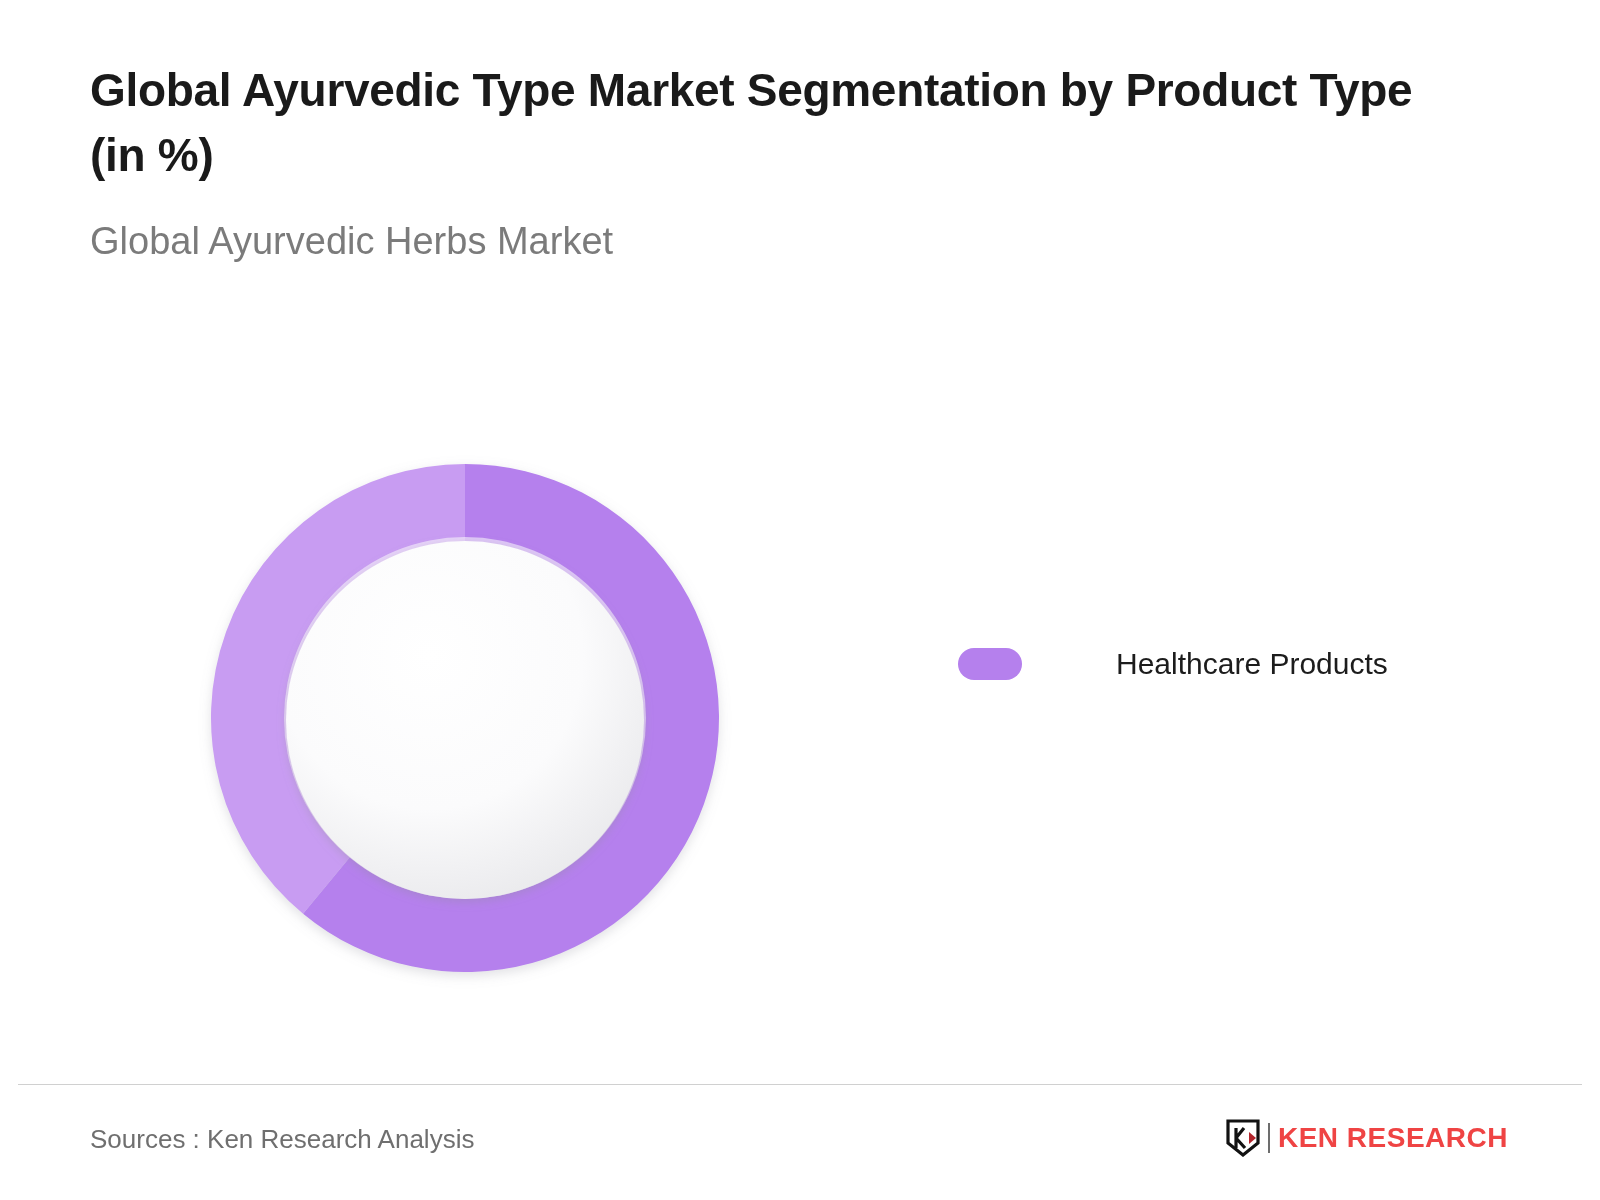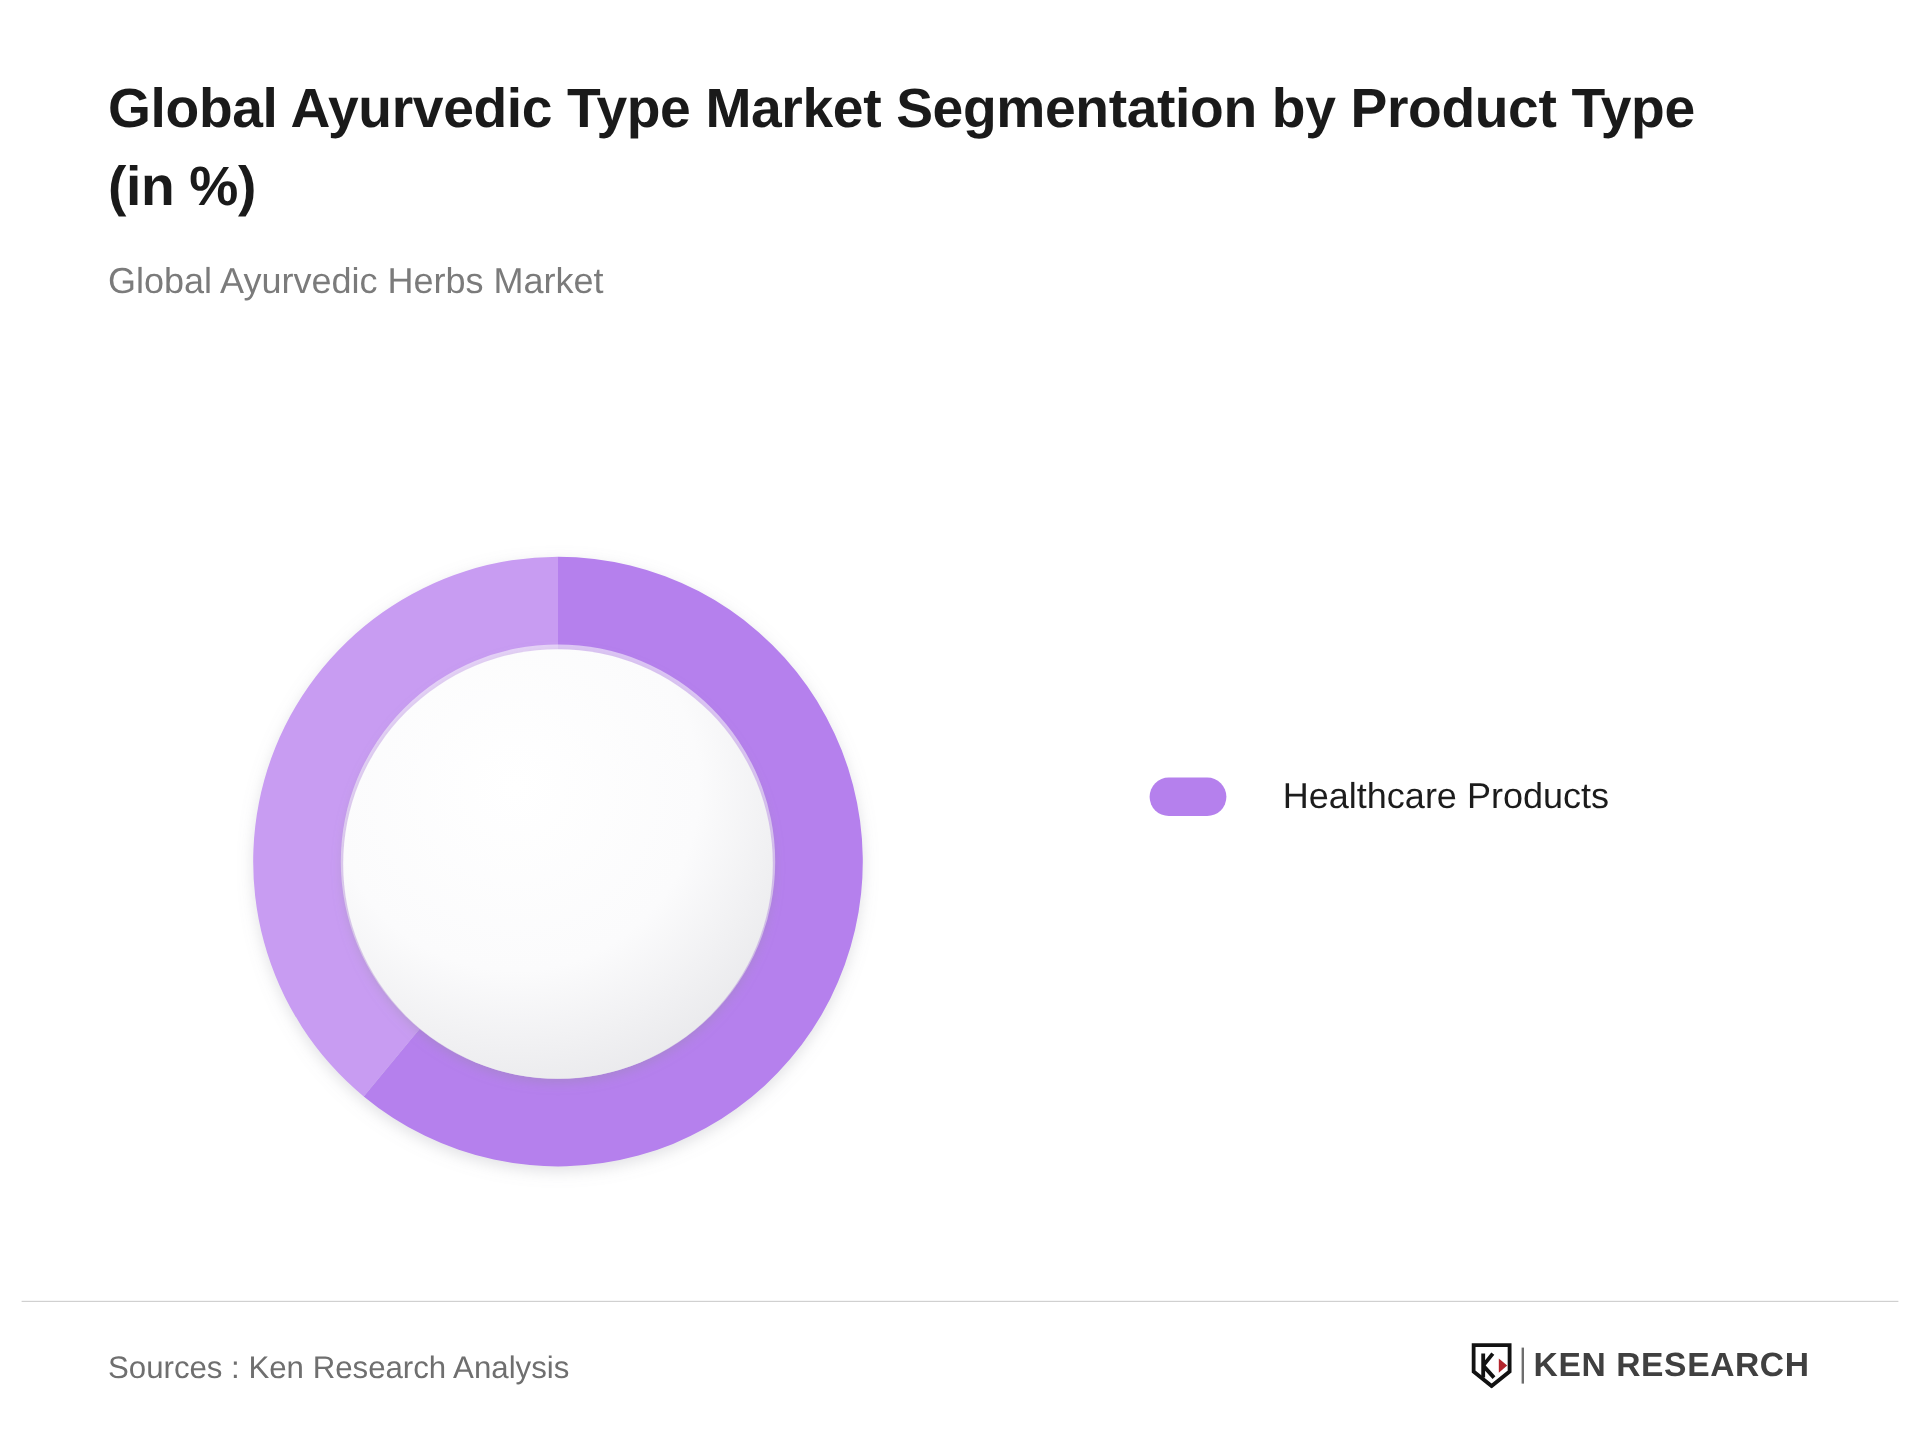--- a/index.html
+++ b/index.html
@@ -39,21 +39,21 @@
     line-height: 1.42;
     letter-spacing: -0.3px;
     margin: 0;
     max-width: 1390px;
   }
   .subtitle-block {
     margin-top: 22px;
   }
   .subtitle-line {
     font-family: "Liberation Sans", sans-serif;
-    font-size: 30px;
+    font-size: 38px;
     font-weight: normal;
     color: #7b7b7b;
     line-height: 1.58;
     margin: 0;
     white-space: nowrap;
   }
 
   
   .chart-area {
     position: absolute;
@@ -107,21 +107,21 @@
   .legend-swatch {
     width: 64px;
     height: 32px;
     border-radius: 16px;
     flex: 0 0 auto;
   }
   .legend-label {
     font-family: "Liberation Sans", sans-serif;
     font-size: 30px;
     color: #1c1c1c;
-    margin-left: 47px;
+    margin-left: 94px;
     white-space: nowrap;
     text-align: right;
   }
 
   
   .footer-rule {
     position: absolute;
     left: 18px;
     top: 1084px;
     width: 1564px;
@@ -163,21 +163,21 @@
     height: 30px;
     background: #6d6d6d;
     margin: 0 8px 0 2px;
     flex: 0 0 auto;
   }
   .logo-text {
     font-family: "Liberation Sans", sans-serif;
     font-size: 28px;
     font-weight: bold;
     letter-spacing: 0.5px;
-    color: #404040;
+    color: #ef4444;
     white-space: nowrap;
     display: flex;
     align-items: center;
   }
 </style>
 </head>
 <body>
 
 <div class="slide">
 

